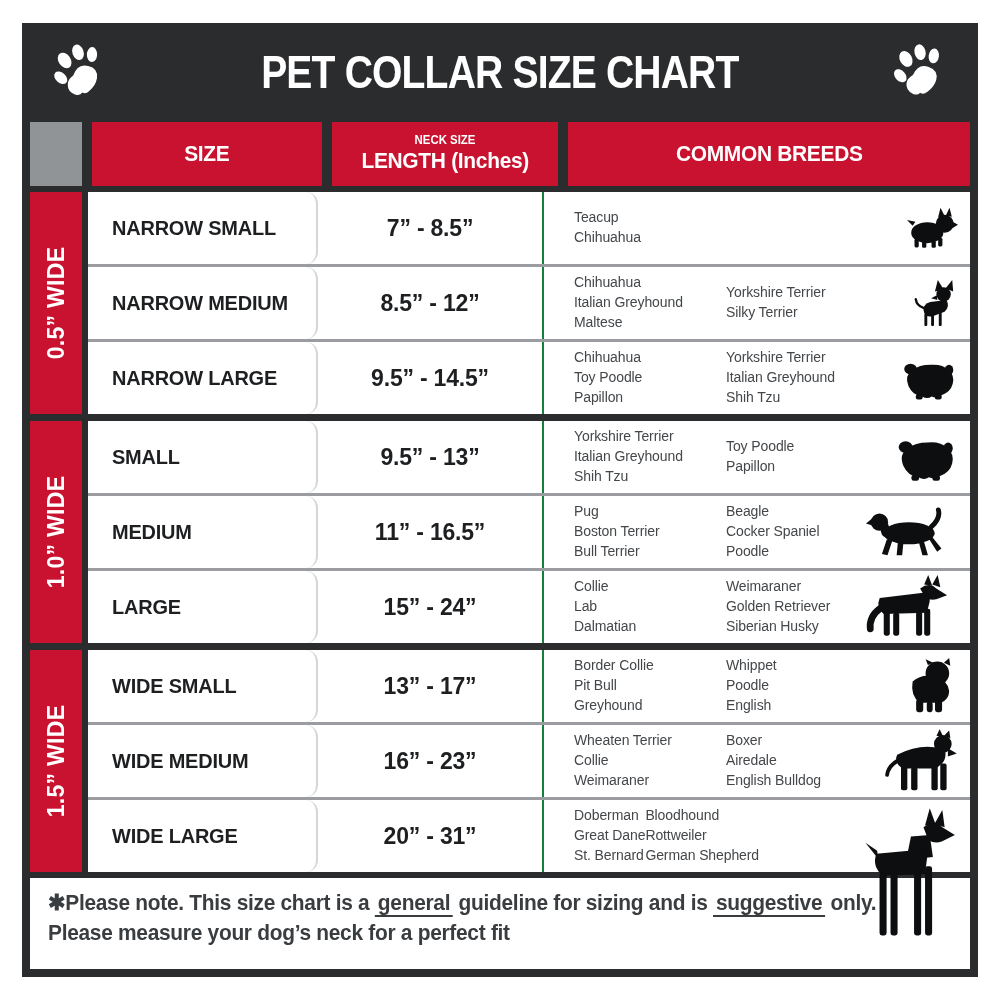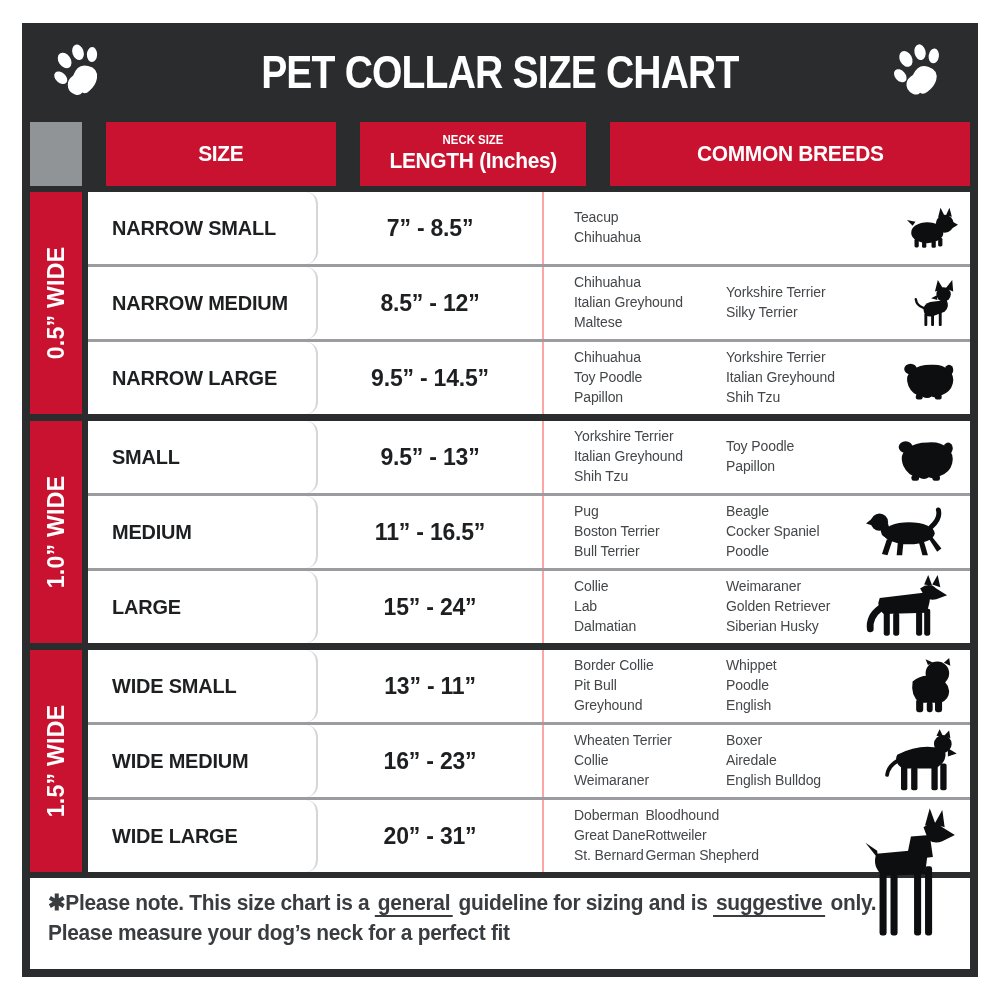--- a/index.html
+++ b/index.html
@@ -8,37 +8,37 @@
          box-sizing:border-box;padding:0 8px 8px 8px;display:flex;flex-direction:column;}
   
   .titlebar{height:97px;display:flex;align-items:center;justify-content:space-between;padding:0 22px;gap:16px;}
   .title{color:#fff;font-size:46px;font-weight:bold;white-space:nowrap;}
   .title-inner{display:inline-block;transform:scaleX(.85);transform-origin:center;letter-spacing:-1px;}
   .paw{width:56px;height:56px;display:block;}
   .paw svg{width:100%;height:100%;}
   .paw-left{transform:rotate(-14deg);}
   .paw-right{transform:rotate(-8deg);}
   
-  .head-row{display:grid;grid-template-columns:52px 230px 226px 1fr;gap:24px;height:64px;margin-top:2px;}
+  .head-row{display:grid;grid-template-columns:52px 230px 226px 1fr;gap:10px;height:64px;margin-top:2px;}
   .corner{background:#919497;}
   .hcell{background:#c9122f;color:#fff;display:flex;flex-direction:column;align-items:center;justify-content:center;font-weight:bold;}
   .hcell .big{font-size:22px;transform:scaleX(.95);letter-spacing:-.3px;white-space:nowrap;}
   .hcell .small{font-size:12px;transform:scaleX(.95);letter-spacing:0;line-height:1.1;}
   
   #groups{display:flex;flex-direction:column;gap:7px;margin-top:6px;}
   .group{display:flex;gap:6px;height:222px;}
   .rail{width:52px;background:#c9122f;position:relative;flex:0 0 52px;}
   .rail-label{position:absolute;left:50%;top:50%;transform:translate(-50%,-50%) rotate(-90deg);
               color:#fff;font-weight:bold;font-size:23px;white-space:nowrap;letter-spacing:.3px;}
   .rows{flex:1;display:flex;flex-direction:column;gap:3px;background:#9a9ca0;}
   .row{background:#fff;flex:1;display:grid;grid-template-columns:230px 226px 1fr;position:relative;}
   .cell{display:flex;align-items:center;}
   .size-cell{padding-left:24px;border-right:2px solid #d4d6d8;box-sizing:border-box;border-radius:12px;}
   .size-cell .cond{font-weight:bold;font-size:21px;color:#1d1f21;transform:scaleX(.95);transform-origin:left center;white-space:nowrap;letter-spacing:-.2px;}
-  .length-cell{justify-content:center;border-right:2px solid #fca5a5;box-sizing:border-box;}
+  .length-cell{justify-content:center;border-right:2px solid #15803d;box-sizing:border-box;}
   .length-cell .cond{font-weight:bold;font-size:23px;color:#1d1f21;letter-spacing:-.2px;}
   .breeds-cell{padding-left:30px;position:relative;border-radius:25px;}
   .bcol{width:152px;font-size:14px;color:#44474a;line-height:1.42;letter-spacing:-.1px;}
   .bcol2{width:auto;max-width:160px;}
   .breed-name{white-space:nowrap;}
   .icon-wrap{position:absolute;right:12px;top:50%;transform:translateY(-50%);}
   .icon-wrap svg{width:100%;height:100%;display:block;}
   .icon-yorkshire-terrier-icon{width:52px;height:44px;}
   .icon-chihuahua-icon{width:48px;height:52px;}
   .icon-shih-tzu-icon{width:58px;height:48px;}
@@ -314,21 +314,21 @@
       <section class="group">
         <div class="rail">
           <span class="rail-label">1.5” WIDE</span>
         </div>
         <div class="rows">
           <div class="row">
             <div class="cell size-cell">
               <span class="cond">WIDE SMALL</span>
             </div>
             <div class="cell length-cell">
-              <span class="cond">13” - 11”</span>
+              <span class="cond">13” - 17”</span>
             </div>
             <div class="cell breeds-cell">
               <div class="bcol">
                 <div class="breed-name">Border Collie</div>
                 <div class="breed-name">Pit Bull</div>
                 <div class="breed-name">Greyhound</div>
               </div>
               <div class="bcol bcol2">
                 <div class="breed-name">Whippet</div>
                 <div class="breed-name">Poodle</div>

